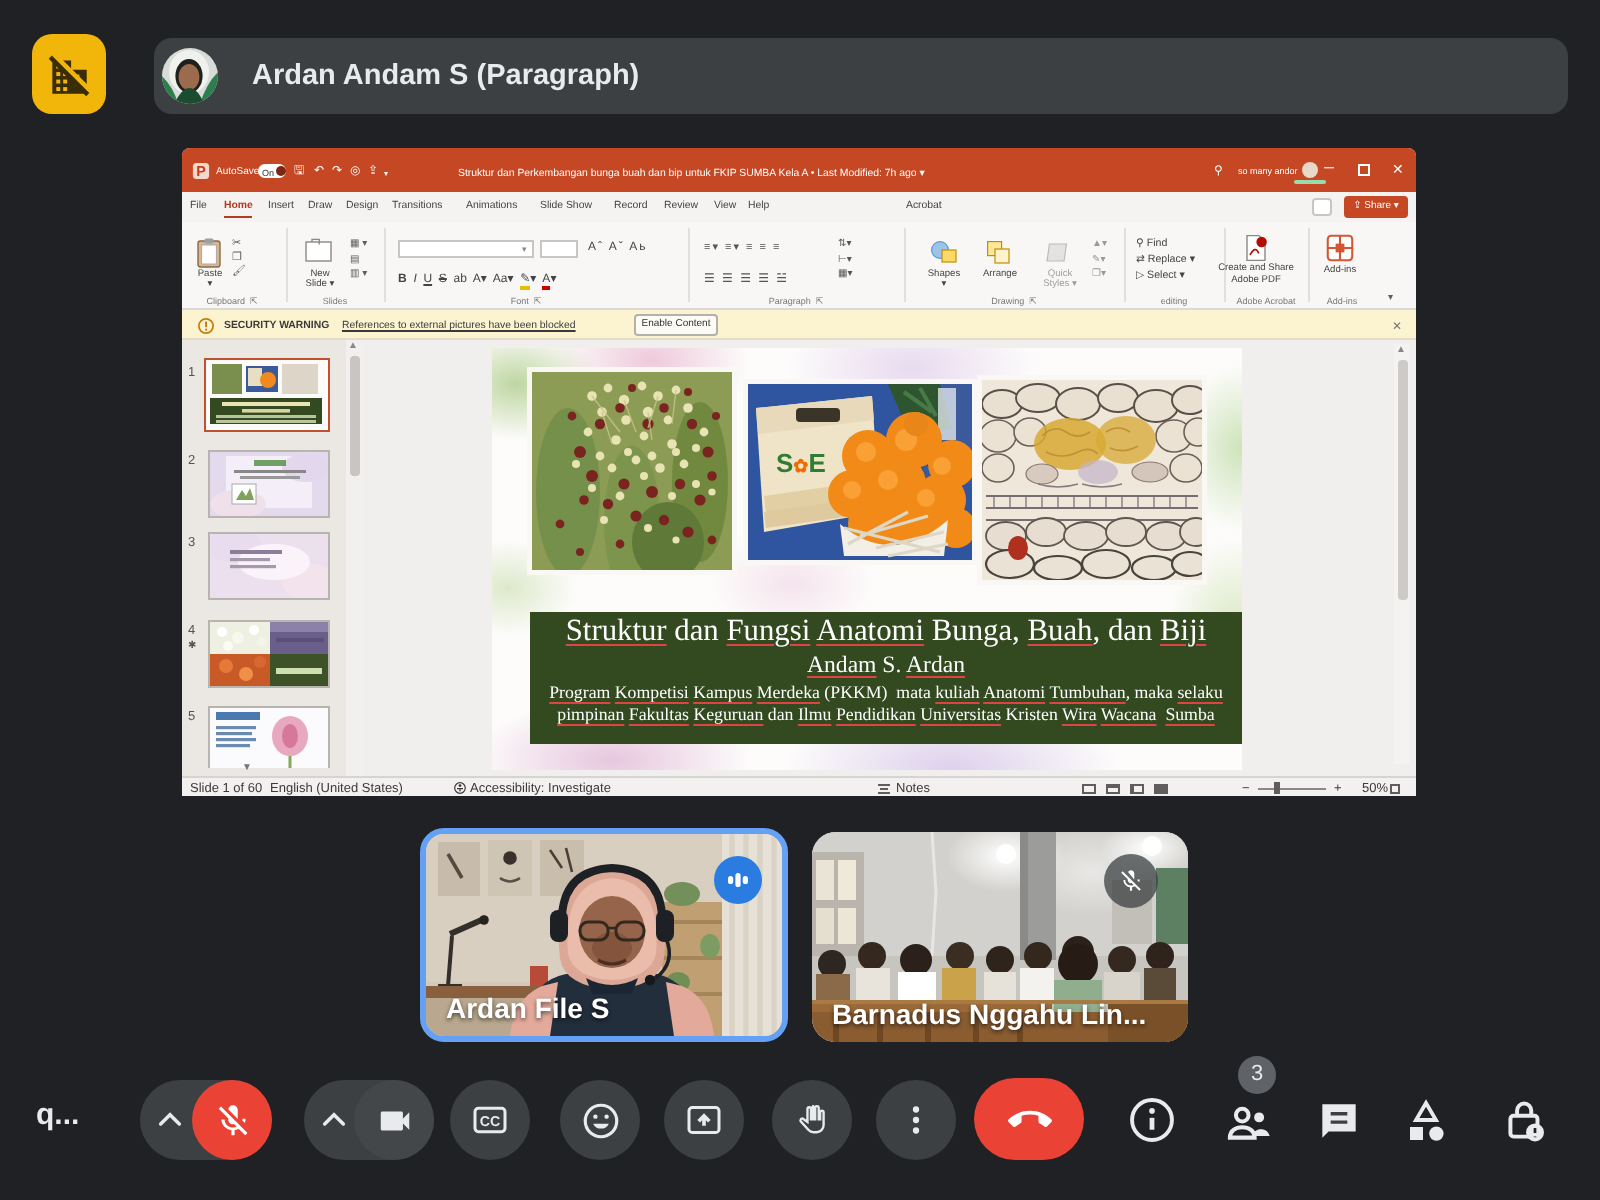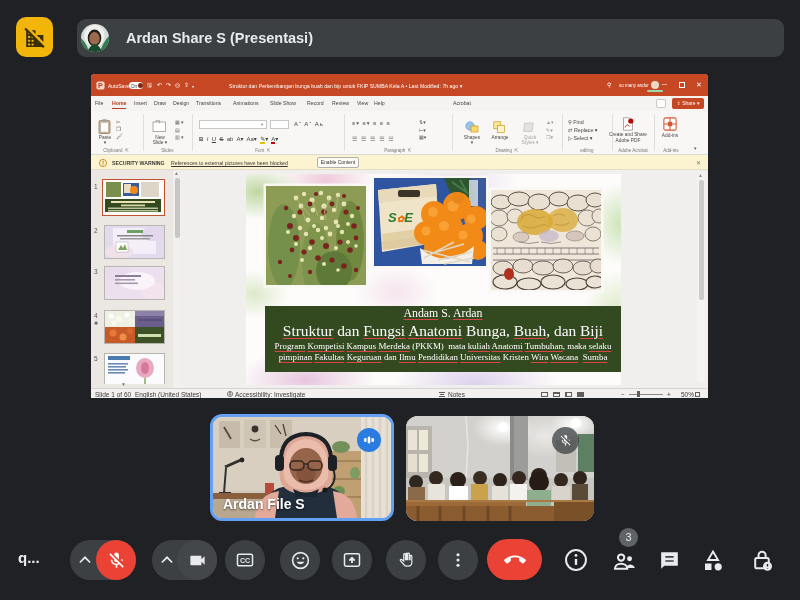--- a/index.html
+++ b/index.html
@@ -77,21 +77,21 @@
   <svg width="28" height="28" viewBox="0 0 28 28">
     <rect width="28" height="28" fill="#d8dcd8"></rect>
     <path d="M0 28 V14 Q6 20 8 28 Z" fill="#2d7d4f"></path>
     <path d="M28 28 V12 Q22 18 19 28 Z" fill="#2d7d4f"></path>
     <ellipse cx="13.5" cy="12" rx="10" ry="11" fill="#f0f1ef"></ellipse>
     <ellipse cx="13.5" cy="14" rx="6.8" ry="8.5" fill="#1e201d"></ellipse>
     <ellipse cx="13.5" cy="14.5" rx="5.2" ry="6.5" fill="#9c6b4e"></ellipse>
     <path d="M6 28 Q10 20 13.5 20 Q18 20 21 28 Z" fill="#1a4d30"></path>
   </svg>
 </div>
-<div class="abs" id="topname">Ardan Share S (Presentasi)</div>
+<div class="abs" id="topname">Ardan Andam S (Paragraph)</div>
 
 <div class="abs" id="ppt">
   <div id="ppt-title">
     <svg class="abs" style="left:5px;top:7px" width="9" height="9" viewBox="0 0 10 10">
         <rect x="0.5" y="0.5" width="9" height="9" rx="2" fill="#f6ddd2" opacity=".97"></rect>
         <text x="5" y="8" font-size="8" font-weight="bold" fill="#c3401e" text-anchor="middle" font-family="Liberation Sans">P</text>
       </svg>
     <span class="abs" style="left:17px;top:9px;font-size:5px;">AutoSave</span>
     <span class="abs" style="left:38px;top:8px;width:14px;height:7px;background:#fff;border-radius:4px;"></span>
     <span class="abs" style="left:40px;top:9.5px;font-size:4.5px;color:#333;">On</span>
@@ -403,21 +403,21 @@
                 <circle cx="78" cy="10" r="2"></circle>
               <circle cx="92" cy="22" r="2"></circle>
                 <circle cx="14" cy="76" r="2.2"></circle>
                 <circle cx="44" cy="86" r="2.2"></circle>
               <circle cx="90" cy="84" r="2.2"></circle>
                 <circle cx="24" cy="90" r="2"></circle>
             </g>
           </svg>
         </div>
 
-        <div class="abs" style="left:128px;top:4px;width:112px;height:88px;box-shadow:0 0 0 2.5px rgba(250,248,243,.95);font-style:italic;">
+        <div class="abs" style="left:128px;top:18px;width:112px;height:88px;box-shadow:0 0 0 2.5px rgba(250,248,243,.95);">
           <svg width="112" height="88" viewBox="0 0 112 88">
             <rect width="112" height="88" fill="#2f55a0"></rect>
             <rect x="88" y="0" width="24" height="50" fill="#3a5a9c"></rect>
             <path d="M70 0 h26 l6 22 -20 6 z" fill="#2f5530"></path>
             <path d="M78 4 l14 10 M86 2 l8 14" stroke="#477a46" stroke-width="2"></path>
             <rect x="95" y="2" width="9" height="26" fill="#dfe5ea" opacity=".8"></rect>
             <path d="M4 12 L62 6 L66 64 L8 74 Z" fill="#efe3c8"></path>
             <path d="M4 12 L62 6 L63 18 L5 25 Z" fill="#e7d9b9"></path>
             <rect x="24" y="12" width="22" height="7" rx="2" fill="#3a3528"></rect>
             <text x="14" y="44" font-family="Liberation Sans" font-size="13" font-weight="bold" fill="#2e7d32">S<tspan fill="#ef6c00" font-size="9">✿</tspan>E</text>
@@ -496,22 +496,22 @@
                 <ellipse cx="86" cy="94" rx="11" ry="6"></ellipse>
                 <ellipse cx="104" cy="92" rx="9" ry="6"></ellipse>
             </g>
             <ellipse cx="18" cy="84" rx="5" ry="6" fill="#b03020"></ellipse>
             <path d="M28 52 q10 3 20 0 M50 52 q10 3 20 0" stroke="#8a7a80" stroke-width=".8" fill="none"></path>
           </svg>
         </div>
 
         <div class="abs" style="left:19px;top:132px;width:356px;height:66px;background:#33491f;">
           <div style="text-align:center;color:#fff;font-family:'Liberation Serif',serif;">
+            <div style="font-size:15.4px;margin-top:1px;letter-spacing:0px;"><u class="sp">Struktur</u> dan <u class="sp">Fungsi</u> <u class="sp">Anatomi</u> Bunga, <u class="sp">Buah</u>, dan <u class="sp">Biji</u></div>
             <div style="font-size:11.8px;margin-top:0px;"><u class="sp">Andam</u> S. <u class="sp">Ardan</u></div>
-            <div style="font-size:15.4px;margin-top:1px;letter-spacing:0px;"><u class="sp">Struktur</u> dan <u class="sp">Fungsi</u> <u class="sp">Anatomi</u> Bunga, <u class="sp">Buah</u>, dan <u class="sp">Biji</u></div>
             <div style="font-size:8.9px;margin-top:1px;line-height:10.5px;"><u class="sp">Program</u> <u class="sp">Kompetisi</u> <u class="sp">Kampus</u> <u class="sp">Merdeka</u> (PKKM)&nbsp; mata <u class="sp">kuliah</u> <u class="sp">Anatomi</u> <u class="sp">Tumbuhan</u>, maka <u class="sp">selaku</u><br><u class="sp">pimpinan</u> <u class="sp">Fakultas</u> <u class="sp">Keguruan</u> dan <u class="sp">Ilmu</u> <u class="sp">Pendidikan</u> <u class="sp">Universitas</u> Kristen <u class="sp">Wira</u> <u class="sp">Wacana</u>&nbsp; <u class="sp">Sumba</u></div>
           </div>
         </div>
       </div>
       <div class="abs" style="left:516px;top:2px;width:8px;height:210px;background:#f5f3f1;">
         <div class="abs" style="left:1px;top:0px;font-size:5px;color:#888;">▲</div>
         <div class="abs" style="left:1.5px;top:8px;width:5px;height:120px;background:#cdcac7;border-radius:2px;"></div>
       </div>
     </div>
   </div>
@@ -655,20 +655,21 @@
 
     <circle cx="133" cy="66" r="10" fill="#261c15"></circle>
     <path d="M121 74 h24 v31 h-24z" fill="#8fae8e"></path>
 
     <rect x="0" y="84" width="120" height="6" fill="#9c6a38"></rect>
     <rect x="0" y="90" width="188" height="15" fill="#8a5c30"></rect>
     <path d="M12 90 v15 M34 90 v15 M58 90 v15 M82 90 v15 M104 90 v15 M152 90 v15 M172 90 v15" stroke="#6e4824" stroke-width="3"></path>
     <rect x="0" y="84" width="188" height="2" fill="#aa7a44"></rect>
     <rect x="148" y="86" width="40" height="19" fill="#7a5028"></rect>
   </svg>
+  <div class="tname">Barnadus Nggahu Lin...</div>
 </div>
 <div class="abs" id="mind">
     <svg width="13" height="13" viewBox="0 0 24 24" fill="#fff">
       <path d="M15 10.6V5c0-1.66-1.34-3-3-3-1.22 0-2.27.73-2.74 1.78L15 10.6zm3.02.94l1.58 1.58c.26-.79.4-1.65.4-2.52h-2c0 .32.02.64.02.94zM4.27 3L3 4.27l6.01 6.01V11c0 1.66 1.33 3 2.99 3 .22 0 .44-.03.65-.08l1.66 1.66c-.71.33-1.5.52-2.31.52-2.76 0-5.3-2.1-5.3-5.1H5c0 3.41 2.72 6.23 6 6.72V21h2v-3.28c.91-.13 1.77-.45 2.54-.9L19.73 21 21 19.73 4.27 3z"></path>
     </svg>
   </div>
 
 <div class="abs" style="left:18px;top:549px;color:#e8eaed;font-size:15px;font-weight:bold;">q...</div>
 
 <div class="abs" style="left:70px;top:540px;width:66px;height:40px;border-radius:20px;background:#3c4043;"></div>

